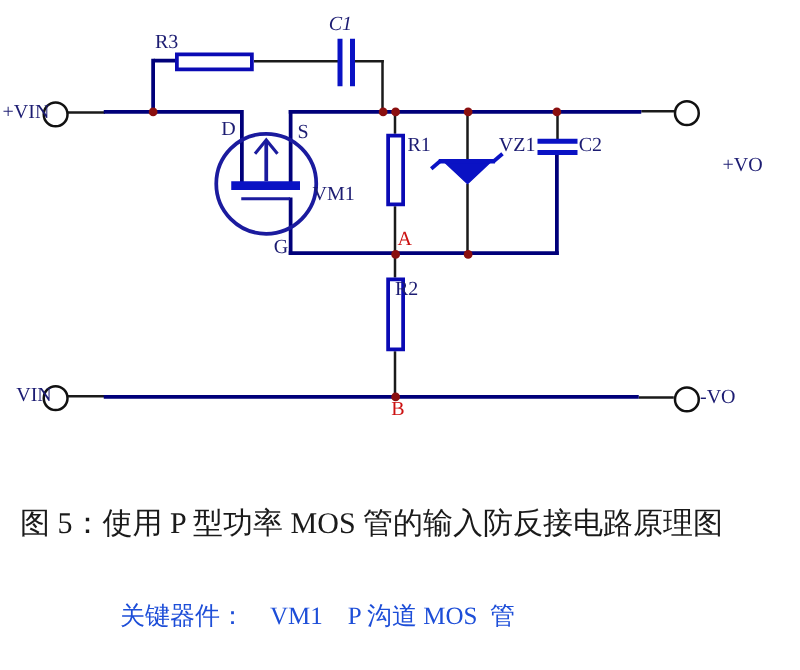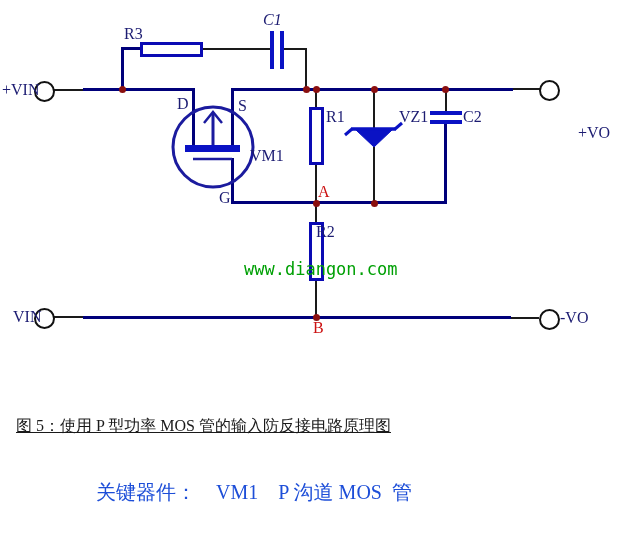--- a/index.html
+++ b/index.html
@@ -17,23 +17,22 @@
   }
   .rect-comp{position:absolute;border:3px solid #0a0ab4;background:#fff;box-sizing:border-box;}
   .plate{position:absolute;background:#0a12c4;}
   .lbl{position:absolute;color:#1c1c72;font-size:16px;line-height:1;white-space:nowrap;}
   .node-lbl{position:absolute;color:#cc1111;font-size:16px;line-height:1;font-style:normal;}
   .watermark{
     position:absolute;left:244px;top:259px;color:#00a005;font-size:17px;
     font-family:"DejaVu Sans Mono", monospace;letter-spacing:0px;white-space:pre;
   }
   .caption{
-    position:absolute;left:16px;top:416px;color:#1a1a1a;font-size:16px;white-space:pre;
+    position:absolute;left:16px;top:402px;color:#1a1a1a;font-size:24px;white-space:pre;
     font-family:"Liberation Serif", serif;
-    text-decoration:underline;
   }
   .keyparts{
     position:absolute;left:96px;top:479px;color:#1d4ed8;font-size:20px;white-space:pre;
     font-family:"Liberation Serif", serif;
   }
   svg{position:absolute;overflow:visible;}
 </style>
 </head>
 <body>
 
@@ -106,21 +105,20 @@
   <div class="plate" style="left:430px;top:111px;width:32px;height:4px;"></div>
   <div class="plate" style="left:430px;top:120px;width:32px;height:4px;"></div>
   <div class="lbl" style="left:463px;top:109px;">C2</div>
 
   <div class="rect-comp" style="left:309px;top:222px;width:15px;height:59px;"></div>
   <div class="lbl" style="left:316px;top:224px;">R2</div>
 
   <div class="node-lbl" style="left:318px;top:184px;">A</div>
   <div class="node-lbl" style="left:313px;top:320px;">B</div>
 
-  <div class="watermark">www.diangon.com</div>
 
   <div class="caption">图 5：使用 P 型功率 MOS 管的输入防反接电路原理图</div>
   <div class="keyparts">关键器件：    VM1    P 沟道 MOS  管</div>
 <div class="dot" style="left: 118.5px; top: 85.5px;"></div>
     <div class="dot" style="left: 302.5px; top: 85.5px;"></div>
     <div class="dot" style="left: 312.5px; top: 85.5px;"></div>
     <div class="dot" style="left: 370.5px; top: 85.5px;"></div>
     <div class="dot" style="left: 441.5px; top: 85.5px;"></div>
     <div class="dot" style="left: 312.5px; top: 199.5px;"></div>
     <div class="dot" style="left: 370.5px; top: 199.5px;"></div>

